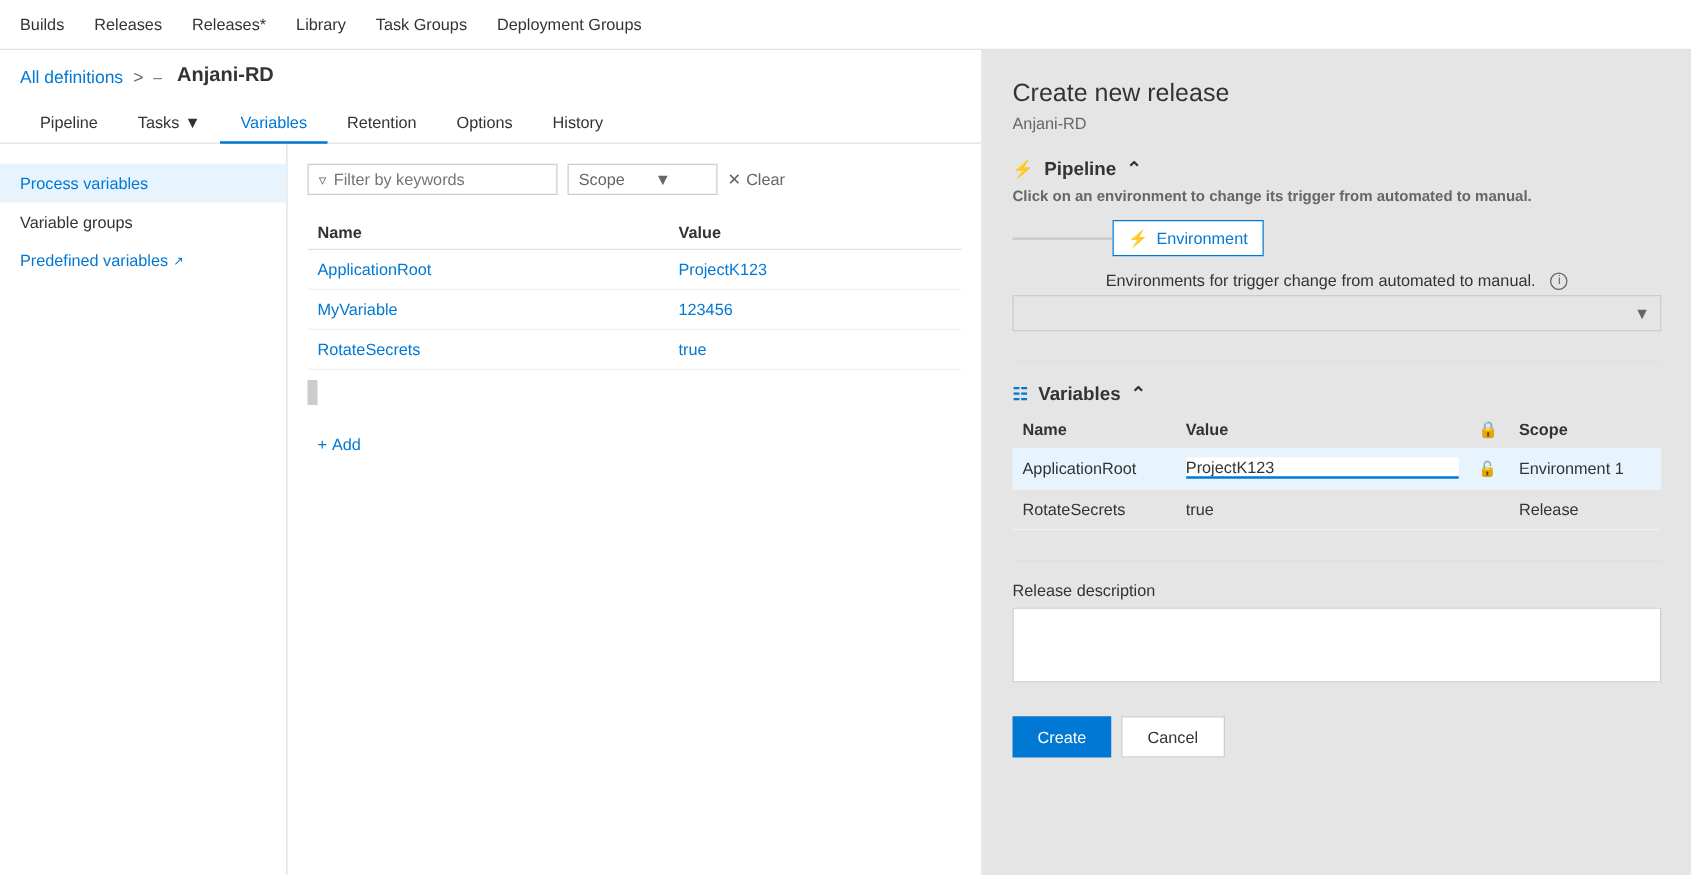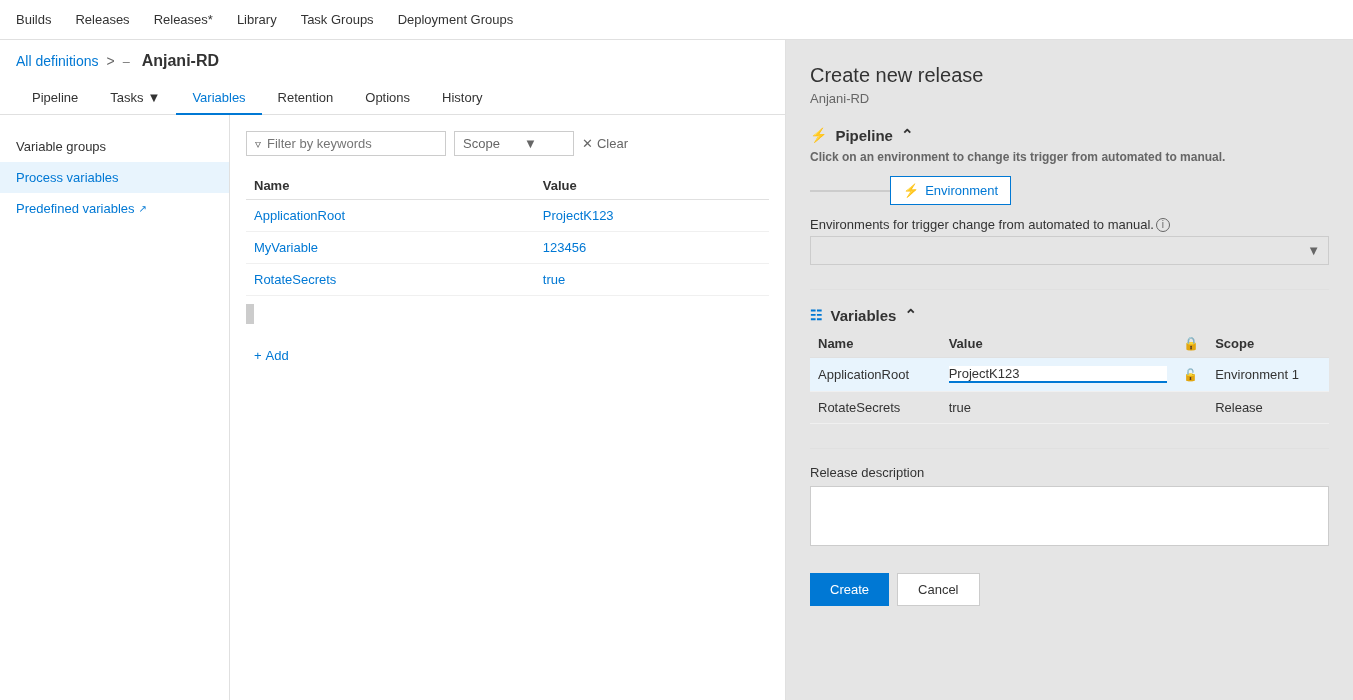--- a/index.html
+++ b/index.html
@@ -268,21 +268,22 @@
     
     .env-trigger-section {
       margin-top: 8px;
     }
     .env-trigger-label {
       font-size: 13px;
       color: #333;
       margin-bottom: 4px;
       display: flex;
       align-items: center;
-      gap: 2px;
+      gap: 12px;
+      justify-content: center;
     }
     .info-icon {
       width: 14px;
       height: 14px;
       border-radius: 50%;
       border: 1px solid #666;
       display: inline-flex;
       align-items: center;
       justify-content: center;
       font-size: 10px;
@@ -416,22 +417,22 @@
       </div>
       <div class="tab active">Variables</div>
       <div class="tab">Retention</div>
       <div class="tab">Options</div>
       <div class="tab">History</div>
     </div>
 
     <div class="content-area">
 
       <div class="sidebar">
+        <div class="sidebar-item active">Process variables</div>
         <div class="sidebar-item">Variable groups</div>
-        <div class="sidebar-item active">Process variables</div>
         <div class="sidebar-item link">
           <span>Predefined variables</span>
           <span class="ext-icon">↗</span>
         </div>
       </div>
 
       <div class="variables-panel">
 
         <div class="filter-bar">
           <div class="filter-input-wrap">

